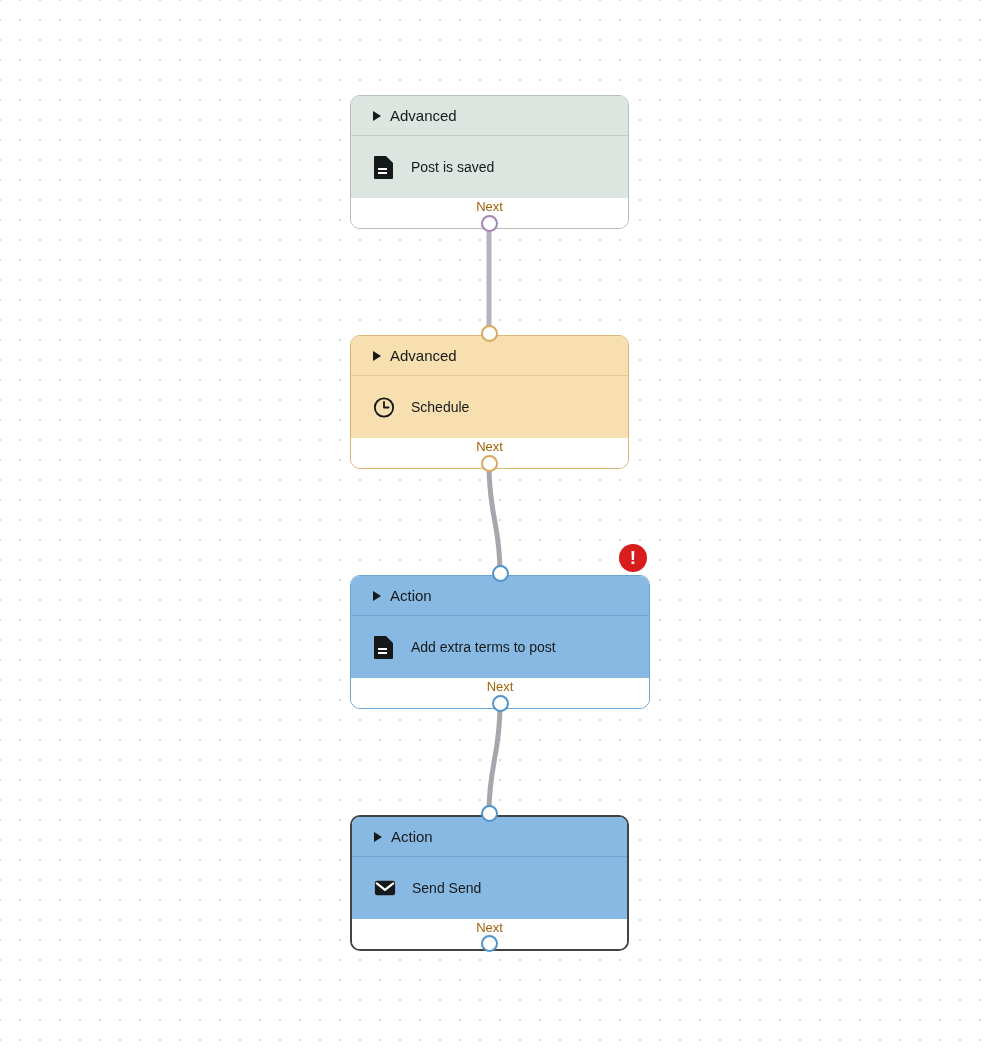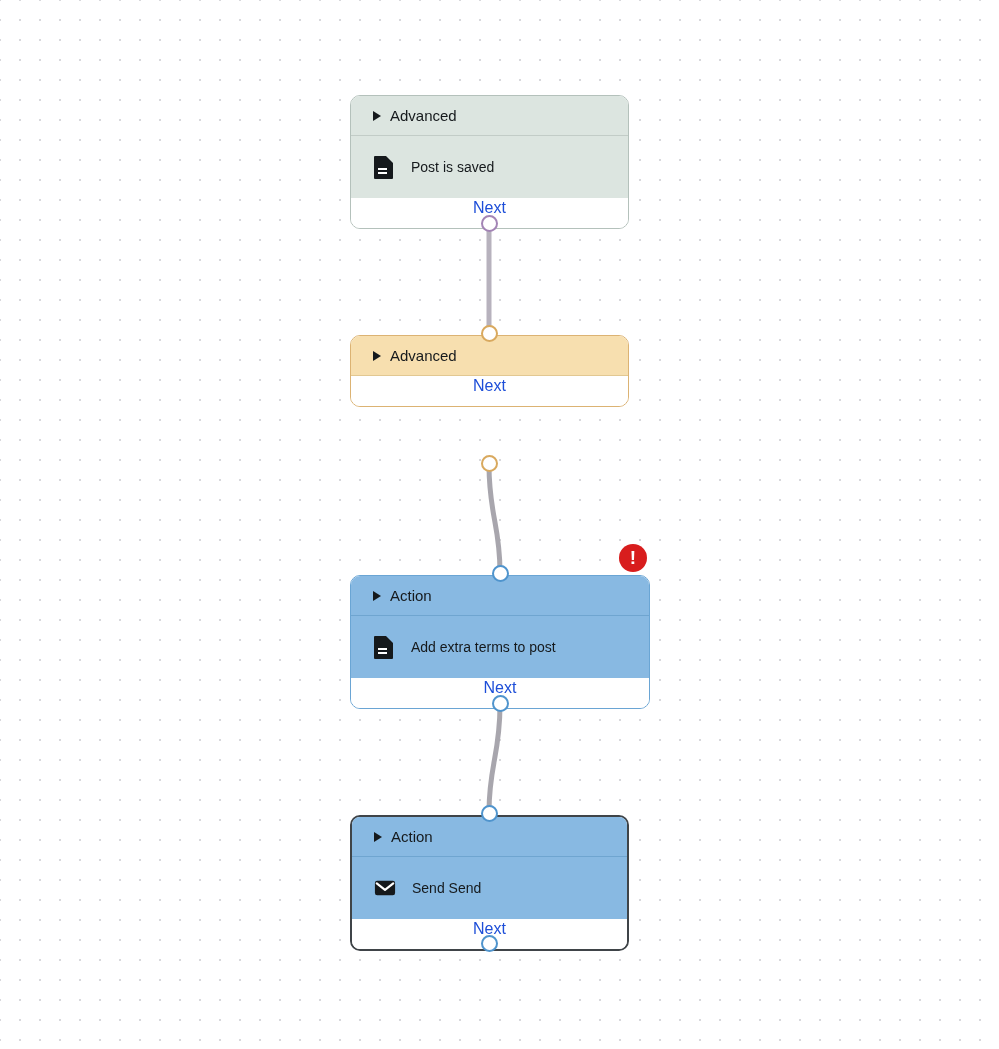--- a/index.html
+++ b/index.html
@@ -86,22 +86,22 @@
     color: #15191c;
     white-space: nowrap;
   }
 
   .node-footer {
     height: 30px;
     background: #ffffff;
     display: flex;
     align-items: flex-start;
     justify-content: center;
-    font-size: 16px;
-    color: #1d4ed8;
+    font-size: 13px;
+    color: #a16207;
     padding-top: 1px;
   }
 
   
   .theme-sage { border-color: #b4c1bb; }
   .theme-sage .node-header,
   .theme-sage .node-body { background: #dce5e0; }
   .theme-sage .node-header { border-bottom-color: #c2ccc7; }
 
   
@@ -182,20 +182,29 @@
       <span class="node-title">Post is saved</span>
     </div>
     <div class="node-footer">Next</div>
   </div>
 
   <div class="node theme-tan" style="left:350px; top:335px; width:279px;">
     <div class="node-header">
       <span class="disclosure"></span>
       <span>Advanced</span>
     </div>
+    <div class="node-body">
+      <span class="glyph">
+        <svg width="23" height="23" viewBox="0 0 24 24" xmlns="http://www.w3.org/2000/svg">
+          <circle cx="12" cy="12" r="10" fill="none" stroke="#15191c" stroke-width="2"></circle>
+          <path d="M12 6 V12 H17" fill="none" stroke="#15191c" stroke-width="2" stroke-linecap="round" stroke-linejoin="round"></path>
+        </svg>
+      </span>
+      <span class="node-title">Schedule</span>
+    </div>
     <div class="node-footer">Next</div>
   </div>
 
   <div class="node theme-blue" style="left:350px; top:575px; width:300px;">
     <div class="node-header">
       <span class="disclosure"></span>
       <span>Action</span>
     </div>
     <div class="node-body">
       <span class="glyph">

